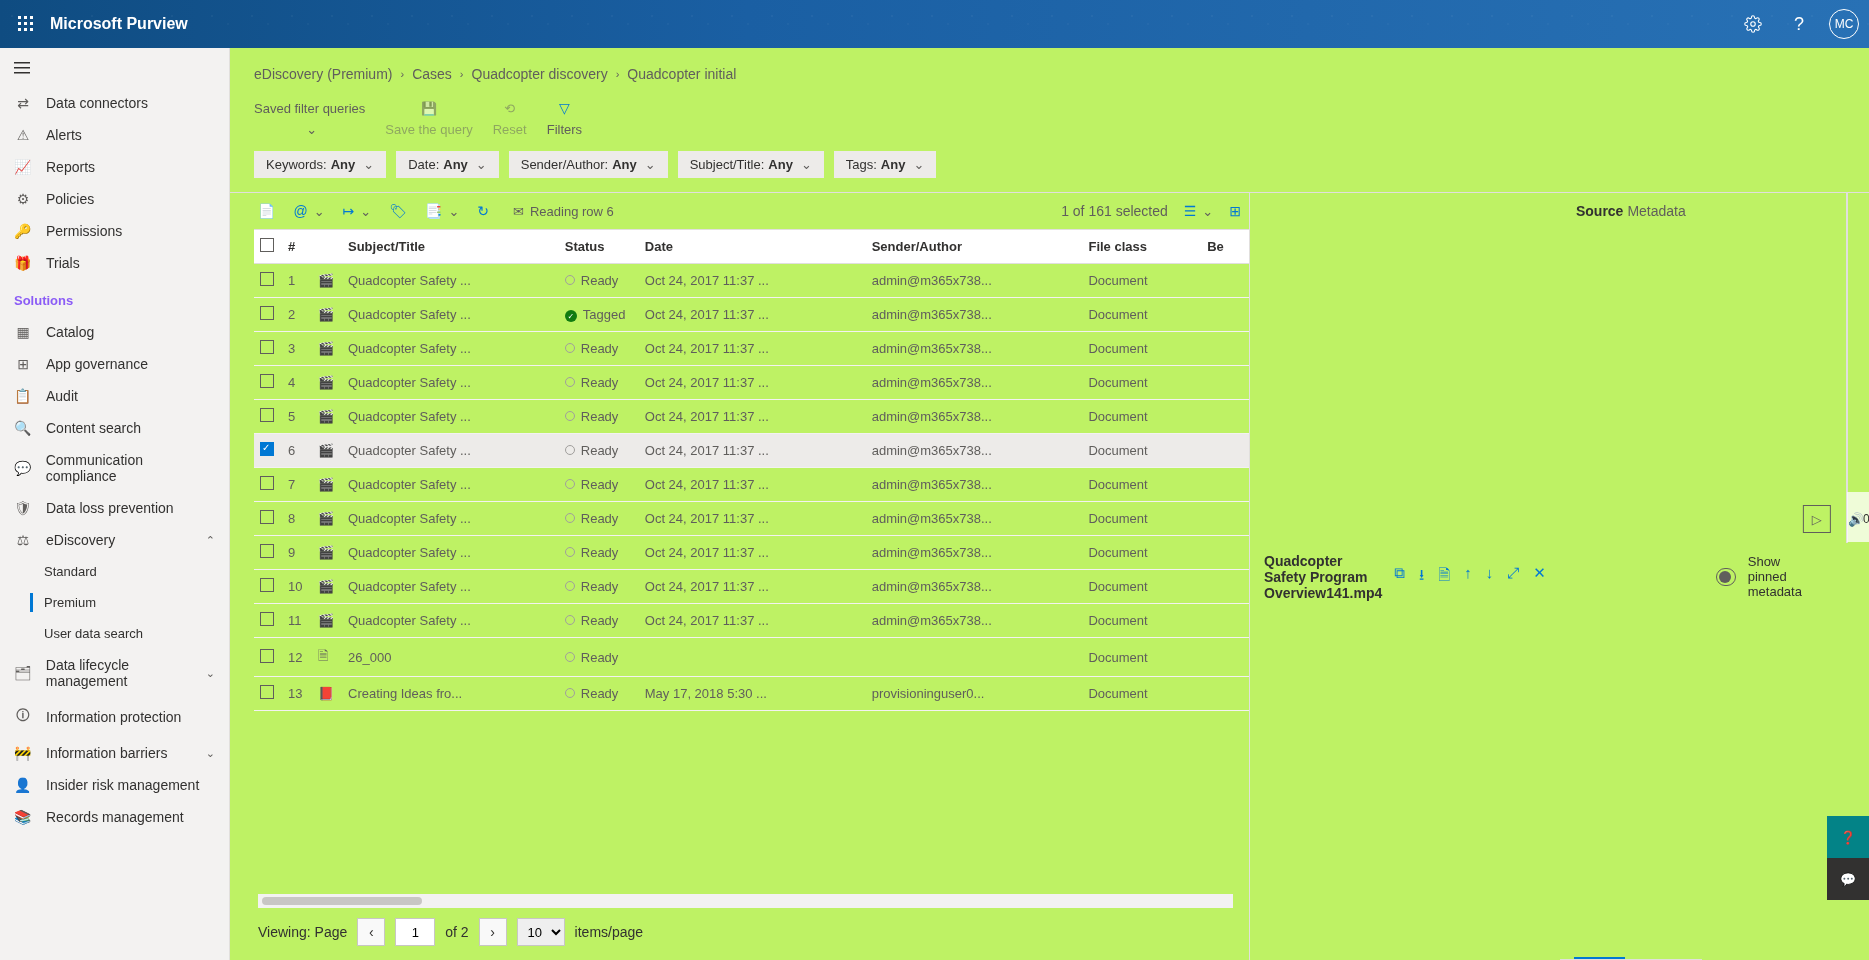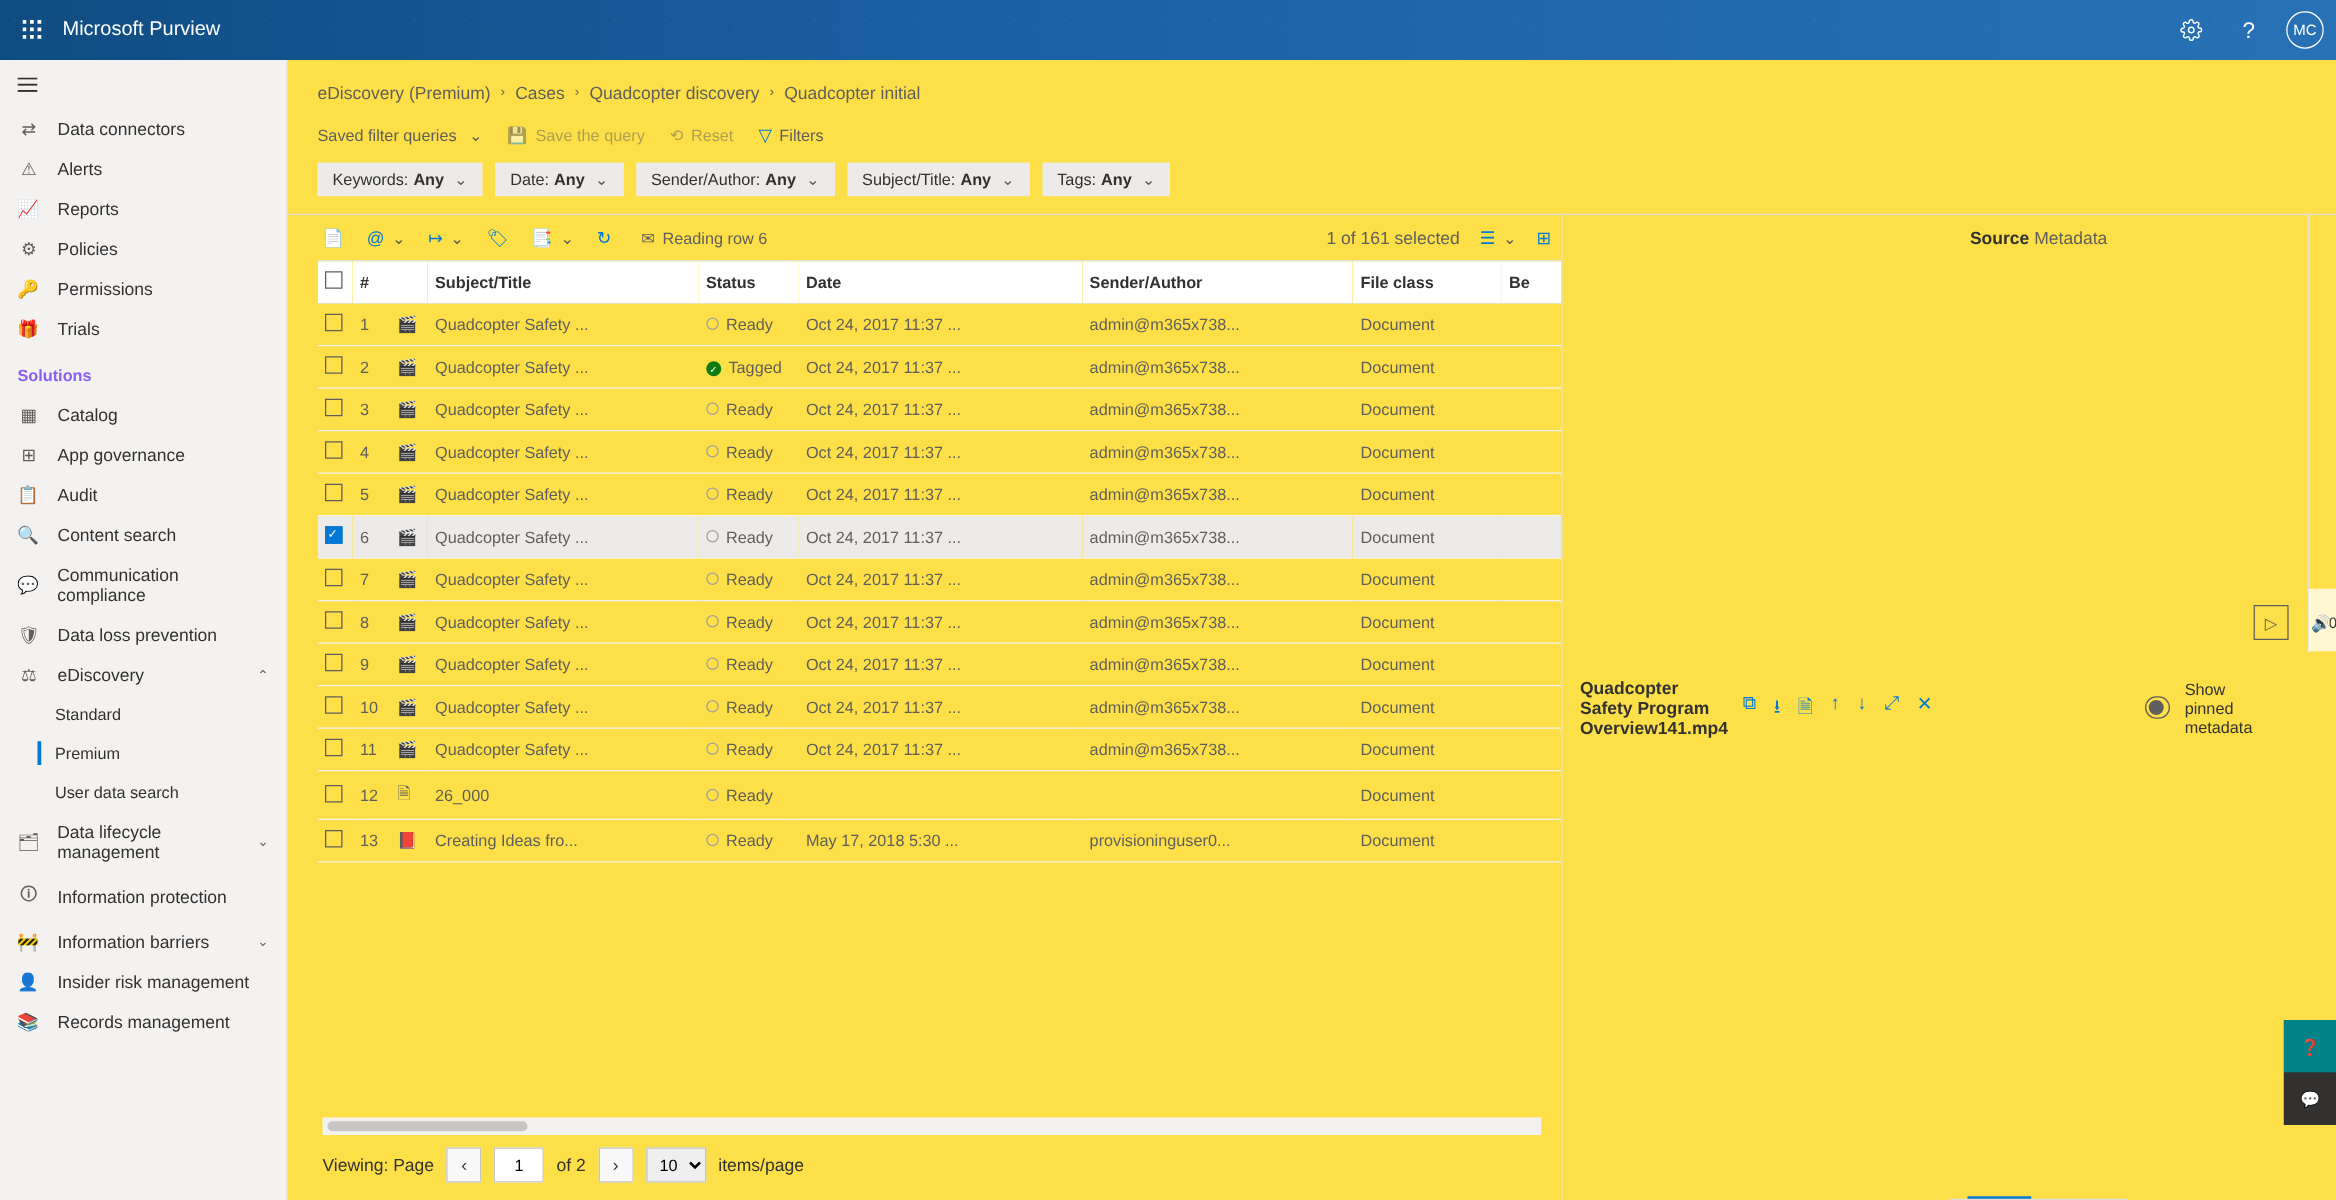--- a/index.html
+++ b/index.html
@@ -3,44 +3,44 @@
 <meta charset="utf-8">
 <style>
 * { box-sizing: border-box; margin: 0; padding: 0; font-family: 'Segoe UI', Tahoma, sans-serif; }
 body { background: #f3f2f1; font-size: 13px; color: #323130; overflow: hidden; }
 
 
 .header { height: 48px; background: linear-gradient(90deg, #0f4c81 0%, #1a5fa3 40%, #2871b5 100%); display: flex; align-items: center; color: white; padding: 0 10px; position: relative; overflow: hidden; }
 .header::before { content:''; position:absolute; inset:0; background-image: radial-gradient(circle at 30% 40%, rgba(255,255,255,0.05) 1px, transparent 1px), radial-gradient(circle at 70% 60%, rgba(255,255,255,0.04) 1px, transparent 1px); background-size: 40px 40px; opacity:0.8; }
 .waffle { width: 32px; height: 32px; display:flex; align-items:center; justify-content:center; cursor:pointer; z-index:1; }
 .waffle svg { fill: white; }
-.product-name { font-size: 16px; font-weight: 400; margin-left: 8px; z-index:1; }
+.product-name { font-size: 16px; font-weight: 700; margin-left: 8px; z-index:1; }
 .header-right { margin-left: auto; display:flex; align-items:center; gap:14px; z-index:1; }
 .header-icon { width:32px; height:32px; display:flex; align-items:center; justify-content:center; cursor:pointer; }
 .avatar { width:30px; height:30px; border-radius:50%; border:1px solid white; display:flex; align-items:center; justify-content:center; font-size:12px; }
 
 
 .body-wrap { display:flex; height: calc(100vh - 48px); }
 .sidebar { width: 230px; background: #f3f2f1; border-right: 1px solid #e1dfdd; overflow-y:auto; padding-top:8px; }
 .hamburger { padding: 6px 14px 10px; cursor:pointer; }
 .sidebar-item { display:flex; align-items:center; gap:14px; padding: 8px 14px; cursor:pointer; color:#323130; font-size:14px; }
 .sidebar-item .si-icon { width:18px; display:flex; justify-content:center; color:#605e5c; }
 .sidebar-section { font-size:13px; font-weight:600; padding: 14px 14px 8px; color:#8b5cf6; }
 .sidebar-item.child { padding-left: 44px; font-size:13px; }
 .sidebar-item.active { position:relative; }
 .sidebar-item.active::before { content:''; position:absolute; left:30px; top:6px; bottom:6px; width:3px; background:#0078d4; }
 .sidebar-item .chev { margin-left:auto; font-size:11px; color:#605e5c; }
 
 
-.main { flex:1; background:#fde047; display:flex; flex-direction:column; overflow:hidden; }
+.main { flex:1; background:#bef264; display:flex; flex-direction:column; overflow:hidden; }
 .content-pad { padding: 18px 24px 0; }
 .breadcrumb { display:flex; align-items:center; gap:8px; color:#605e5c; font-size:14px; margin-bottom:18px; }
 .breadcrumb .sep { font-size:11px; }
 .filter-row { display:flex; align-items:center; gap:20px; margin-bottom:14px; }
-.filter-row .fitem { display:flex; align-items:center; gap:6px; color:#605e5c; font-size:13px; cursor:pointer; }
+.filter-row .fitem { display:flex; align-items:center; gap:6px; color:#605e5c; font-size:13px; cursor:pointer;flex-direction:column; }
 .filter-row .fitem.disabled { opacity:0.5; }
 .filter-row .ficon { font-size:14px; color:#0078d4; }
 .pill-row { display:flex; gap:10px; margin-bottom:14px; }
 .pill { background:#edebe9; padding: 6px 12px; font-size:13px; display:flex; align-items:center; gap:4px; cursor:pointer; }
 .pill .val { font-weight:600; }
 
 
 .split { display:flex; flex:1; overflow:hidden; border-top:1px solid #e1dfdd; }
 .left-pane { flex:1; display:flex; flex-direction:column; overflow:hidden; padding:0 0 0 24px; }
 .right-pane { width: 620px; border-left:1px solid #e1dfdd; display:flex; flex-direction:row; }

